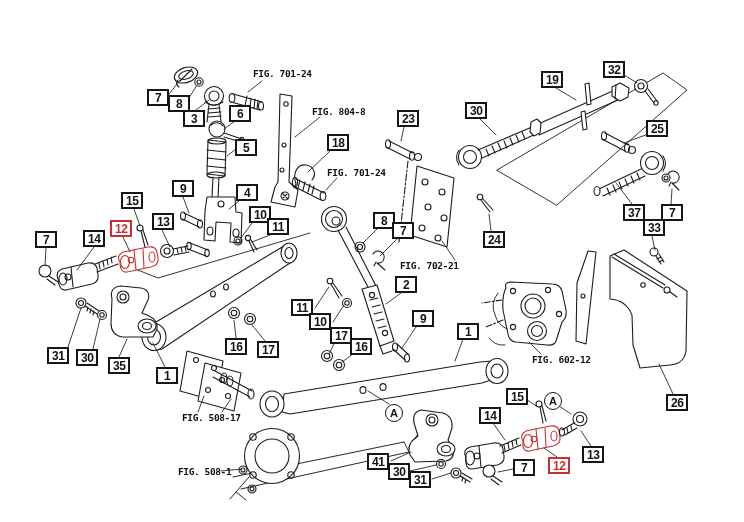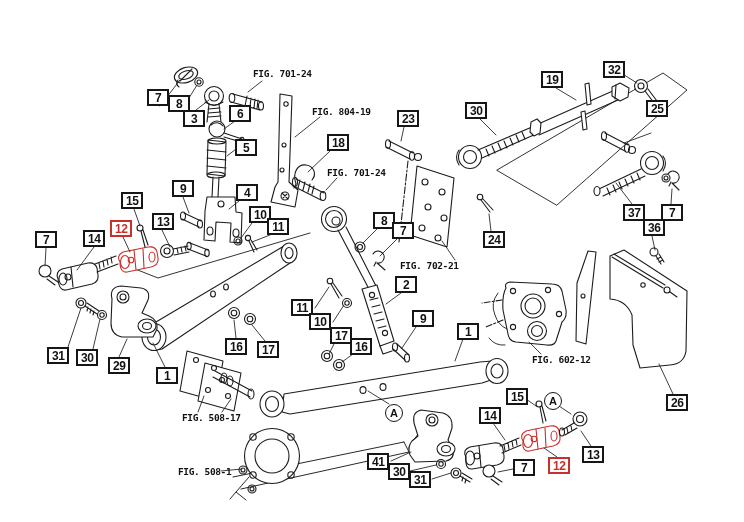--- a/index.html
+++ b/index.html
@@ -337,52 +337,52 @@
   <div class="callout" style="left:152px;top:213px">13</div>
   <div class="callout" style="left:249px;top:206px">10</div>
   <div class="callout" style="left:267px;top:218px">11</div>
   <div class="callout" style="left:35px;top:231px">7</div>
   <div class="callout" style="left:83px;top:230px">14</div>
   <div class="callout" style="left:327px;top:134px">18</div>
   <div class="callout" style="left:541px;top:71px">19</div>
   <div class="callout" style="left:603px;top:61px">32</div>
   <div class="callout" style="left:465px;top:102px">30</div>
   <div class="callout" style="left:397px;top:110px">23</div>
-  <div class="callout" style="left:646px;top:100px">25</div>
+  <div class="callout" style="left:646px;top:120px">25</div>
   <div class="callout" style="left:623px;top:204px">37</div>
   <div class="callout" style="left:661px;top:204px">7</div>
-  <div class="callout" style="left:643px;top:219px">36</div>
+  <div class="callout" style="left:643px;top:219px">33</div>
   <div class="callout" style="left:483px;top:231px">24</div>
   <div class="callout" style="left:373px;top:212px">8</div>
   <div class="callout" style="left:392px;top:222px">7</div>
   <div class="callout" style="left:395px;top:276px">2</div>
   <div class="callout" style="left:412px;top:310px">9</div>
   <div class="callout" style="left:457px;top:323px">1</div>
   <div class="callout" style="left:291px;top:299px">11</div>
   <div class="callout" style="left:309px;top:313px">10</div>
   <div class="callout" style="left:330px;top:327px">17</div>
   <div class="callout" style="left:350px;top:338px">16</div>
   <div class="callout" style="left:225px;top:338px">16</div>
   <div class="callout" style="left:257px;top:341px">17</div>
   <div class="callout" style="left:156px;top:367px">1</div>
   <div class="callout" style="left:47px;top:347px">31</div>
   <div class="callout" style="left:76px;top:349px">30</div>
-  <div class="callout" style="left:108px;top:357px">29</div>
+  <div class="callout" style="left:108px;top:357px">35</div>
   <div class="callout" style="left:506px;top:388px">15</div>
   <div class="callout" style="left:479px;top:407px">14</div>
   <div class="callout" style="left:582px;top:446px">13</div>
   <div class="callout red" style="left:548px;top:457px">12</div>
   <div class="callout" style="left:513px;top:459px">7</div>
   <div class="callout" style="left:367px;top:453px">41</div>
   <div class="callout" style="left:388px;top:463px">30</div>
   <div class="callout" style="left:409px;top:471px">31</div>
   <div class="callout" style="left:666px;top:394px">26</div>
 
   <div class="figref" style="left:253px;top:69px">FIG. 701-24</div>
-  <div class="figref" style="left:312px;top:107px">FIG. 804-19</div>
+  <div class="figref" style="left:312px;top:107px">FIG. 804-8</div>
   <div class="figref" style="left:327px;top:168px">FIG. 701-24</div>
   <div class="figref" style="left:400px;top:261px">FIG. 702-21</div>
   <div class="figref" style="left:532px;top:355px">FIG. 602-12</div>
   <div class="figref" style="left:182px;top:413px">FIG. 508-17</div>
   <div class="figref" style="left:178px;top:467px">FIG. 508-1</div>
 
   <div class="circle-a" style="left:385px;top:404px">A</div>
   <div class="circle-a" style="left:544px;top:392px">A</div>
 
 </div>

